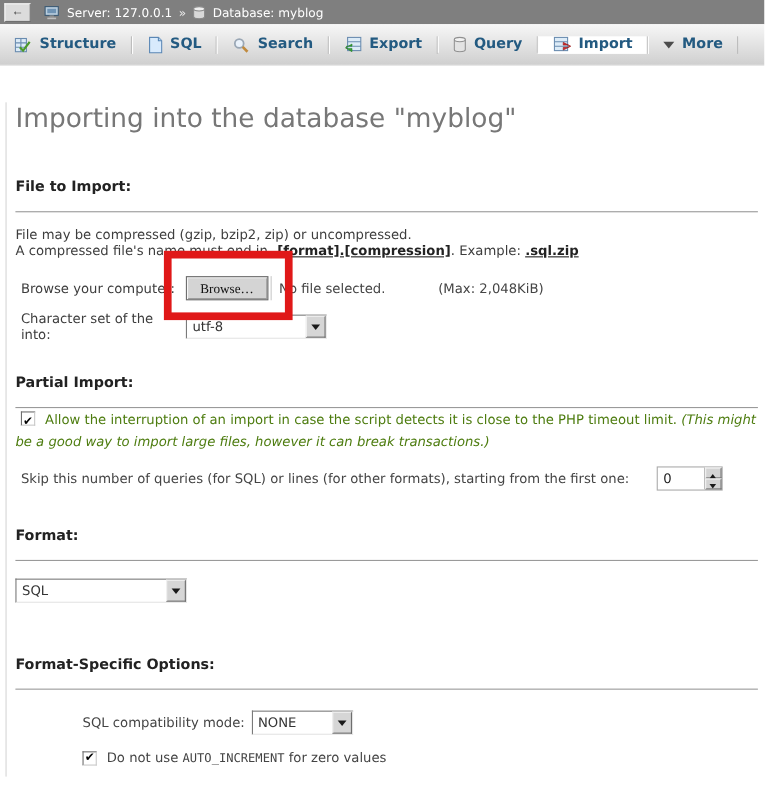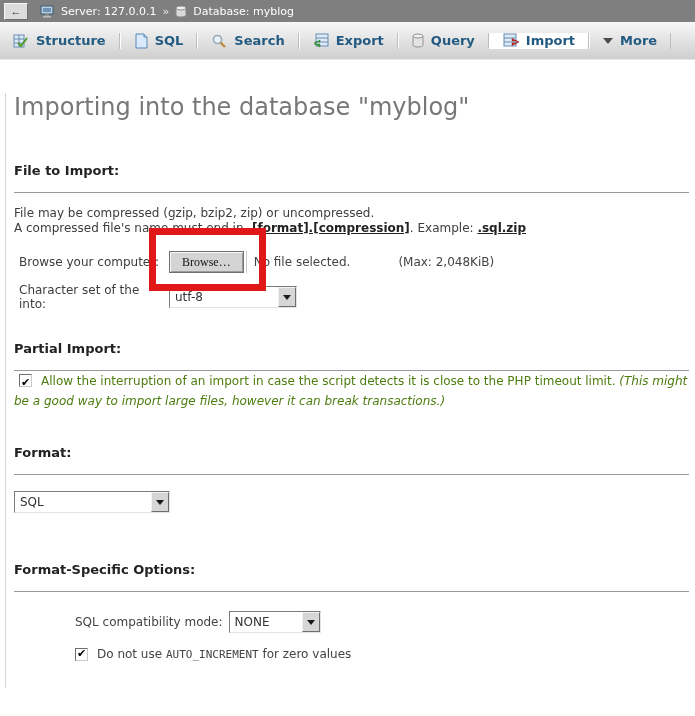--- a/index.html
+++ b/index.html
@@ -195,20 +195,30 @@
     <div class="win-select" style="width:128px">
       <span>utf-8</span>
       <span class="dd-btn"></span>
     </div>
   </div>
 
   <div class="sect-h tight">Partial Import:</div>
   <p class="allow-p">
     <span class="cb checked"></span><span>Allow the interruption of an import in case the script detects it is close to the PHP timeout limit. </span><i>(This might be a good way to import large files, however it can break transactions.)</i>
   </p>
+  <div class="row" style="margin-top:13px">
+    <span style="margin-left:5px">Skip this number of queries (for SQL) or lines (for other formats), starting from the first one:</span>
+    <span class="spin">
+      <span class="spin-val">0</span>
+      <span class="spin-btns">
+        <span class="spin-btn up"></span>
+        <span class="spin-btn dn"></span>
+      </span>
+    </span>
+  </div>
 
   <div class="sect-h" style="margin-top:34px">Format:</div>
   <div class="row" style="margin-top:16px">
     <div class="win-select" style="width:156px">
       <span>SQL</span>
       <span class="dd-btn"></span>
     </div>
   </div>
 
   <div class="sect-h" style="margin-top:49px">Format-Specific Options:</div>

